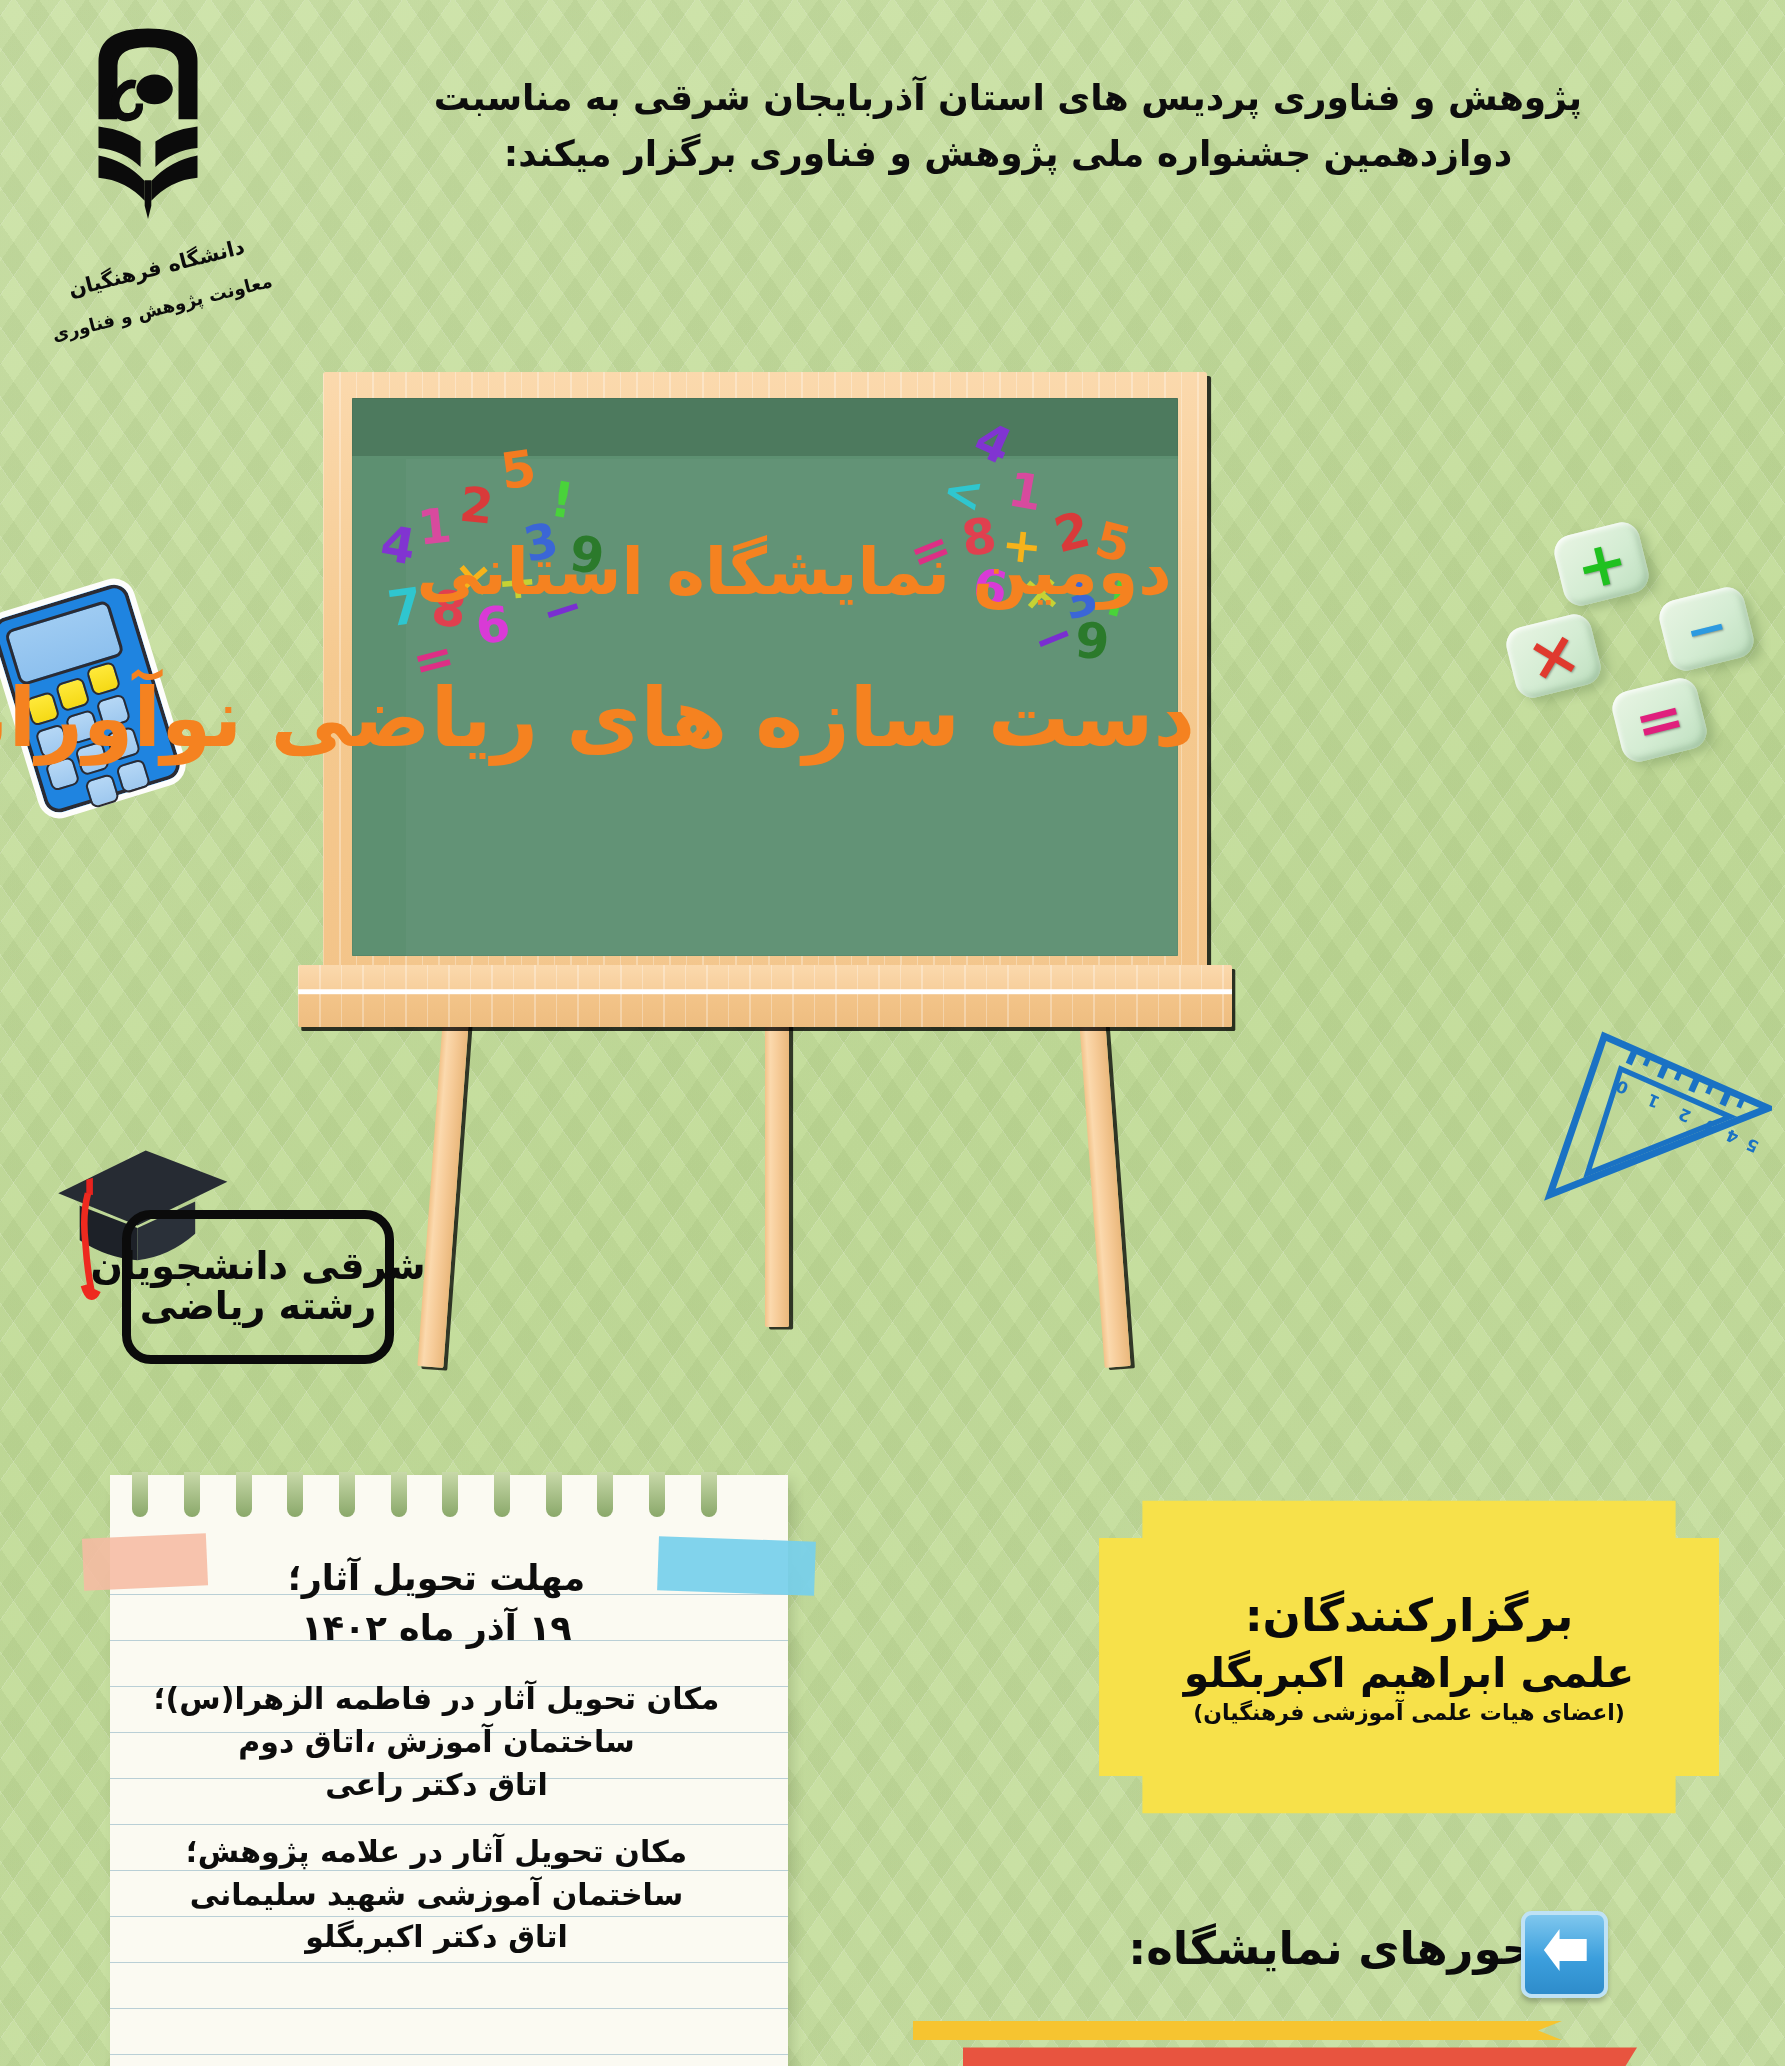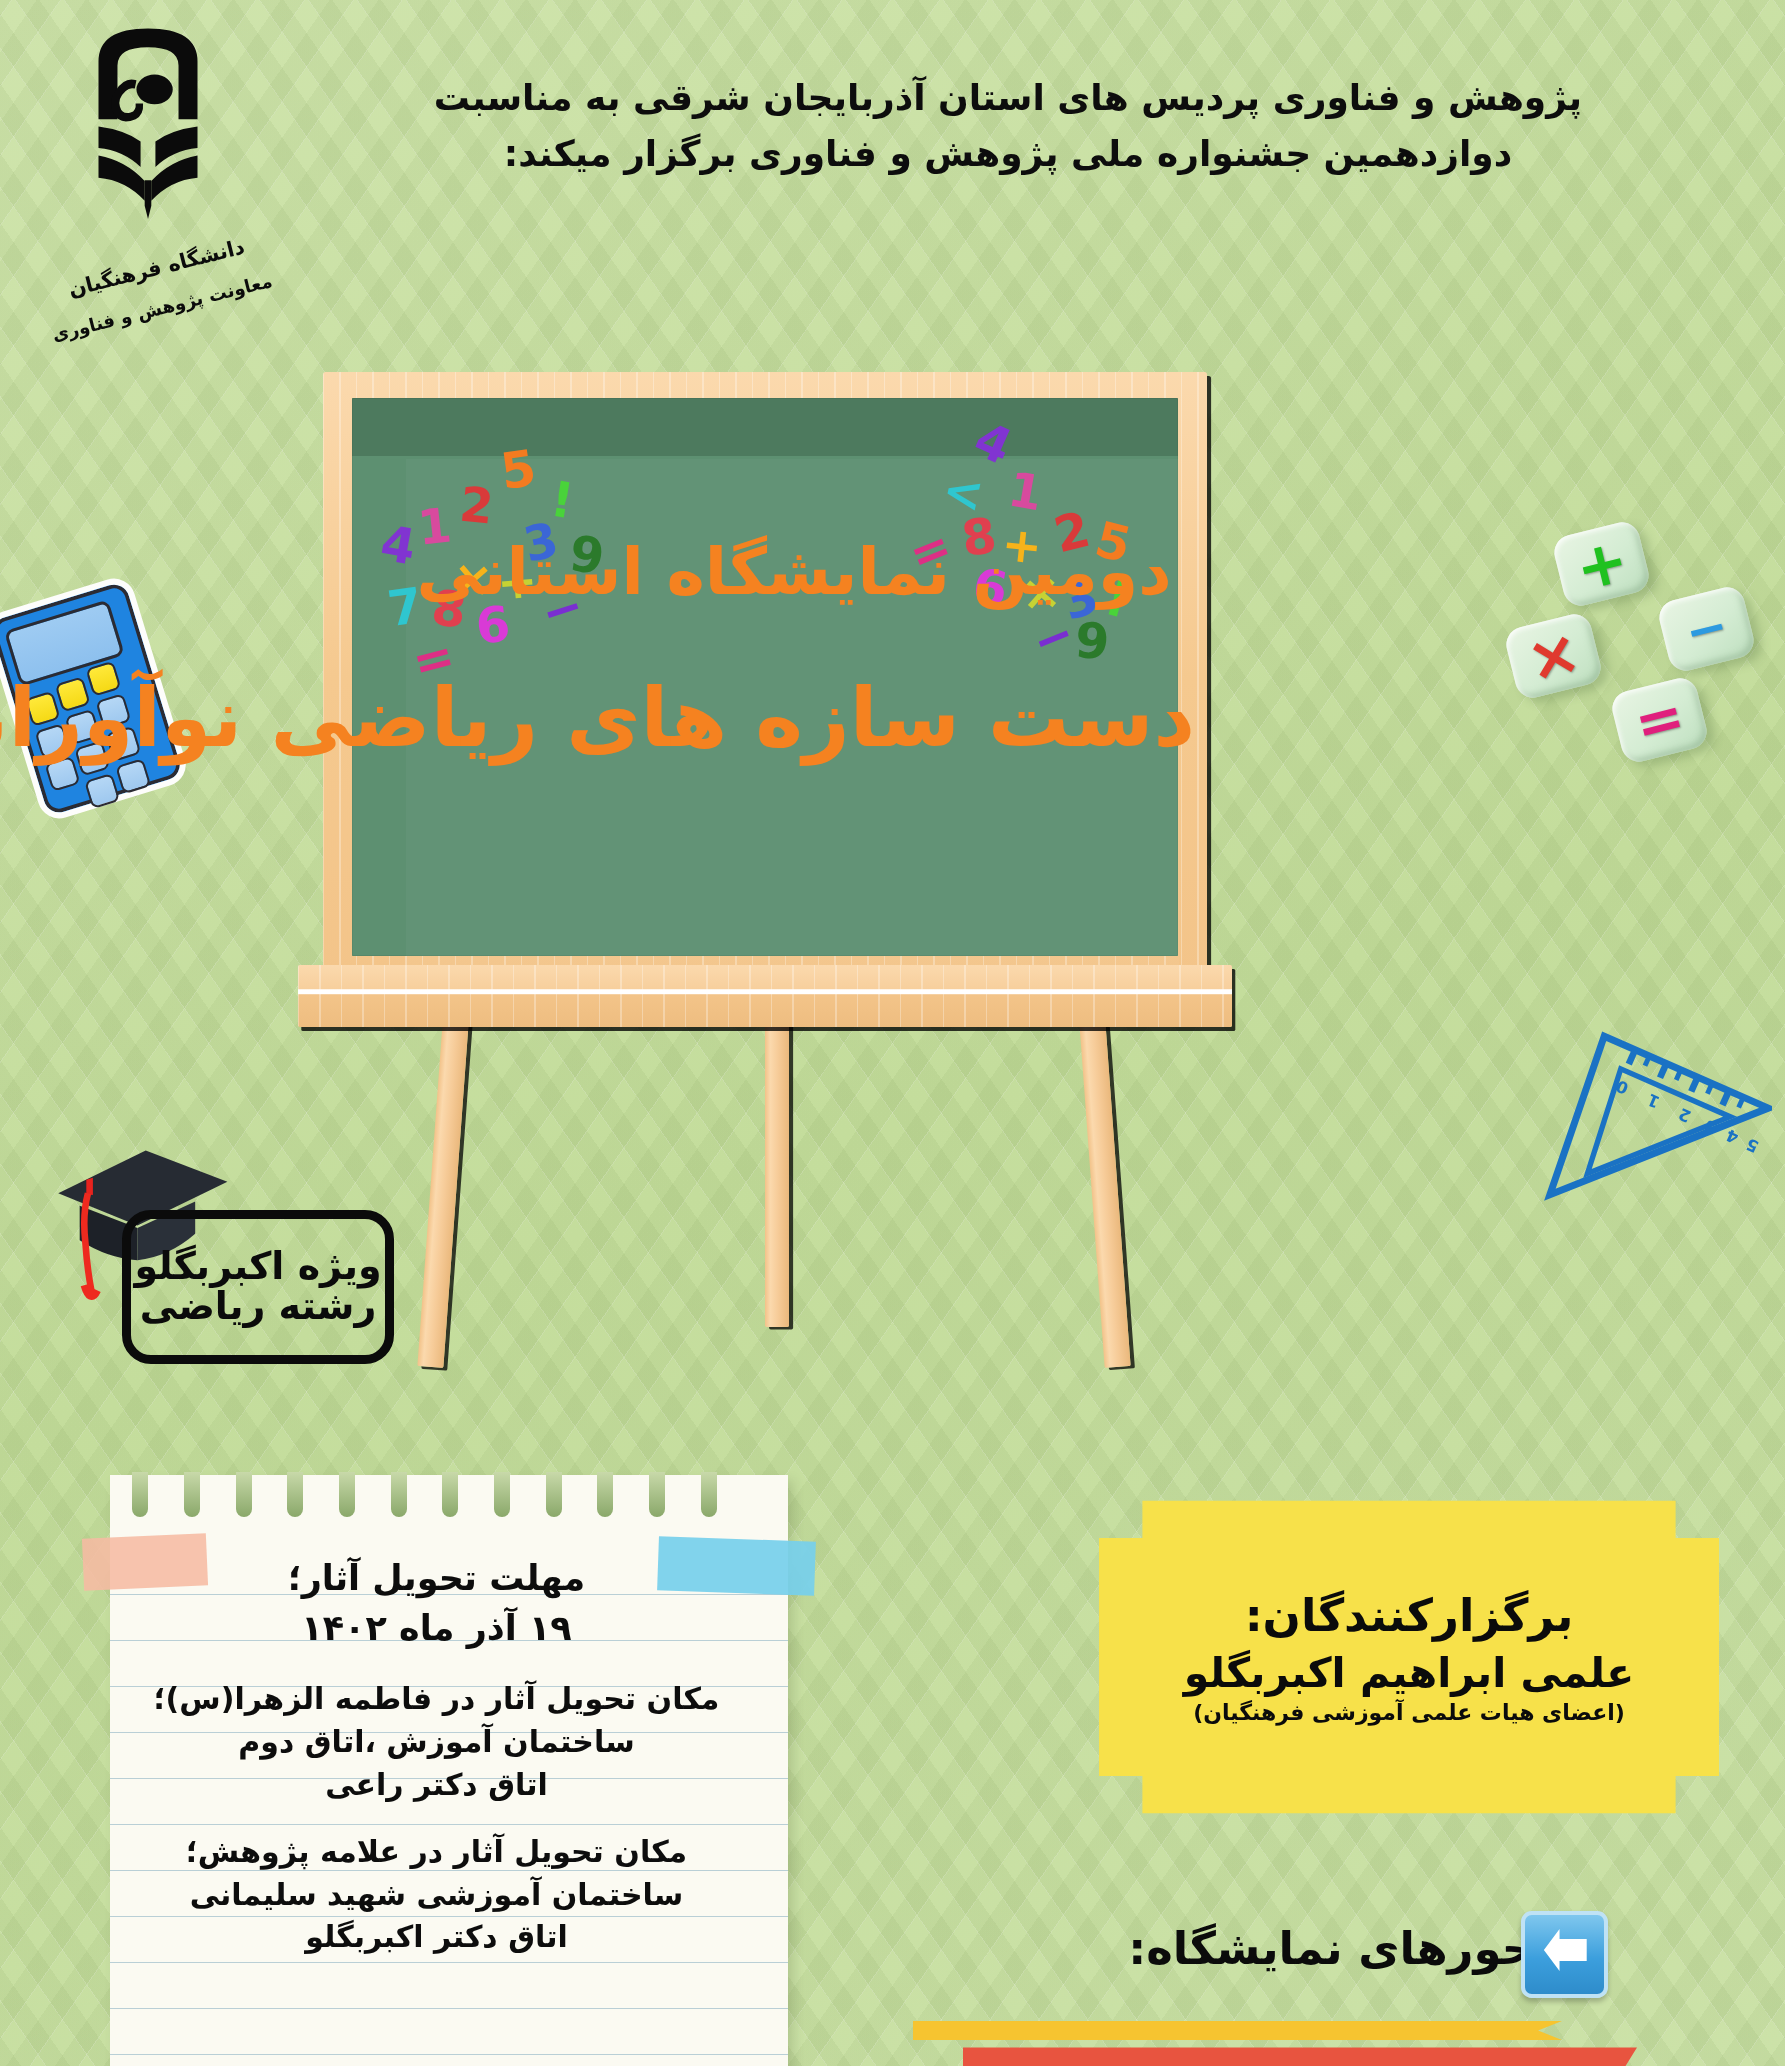--- a/index.html
+++ b/index.html
@@ -301,21 +301,21 @@
     <svg style="position:absolute;left:0;top:0" width="198" height="174" viewBox="0 0 480 420">
       <path d="M20 138 L232 34 L430 110 L212 216 Z" fill="#262b33"></path>
       <path d="M72 168 L212 222 L212 300 Q140 296 72 252 Z" fill="#1d2128"></path>
       <path d="M212 222 L352 158 L352 236 Q288 292 212 300 Z" fill="#2a3039"></path>
       <path d="M88 105 L104 100 L104 142 L88 140 Z" fill="#e8231e"></path>
       <path d="M92 138 Q78 190 86 260 Q90 320 100 372" stroke="#ee2a1f" stroke-width="16" fill="none"></path>
       <path d="M86 360 Q98 402 112 372" stroke="#ee2a1f" stroke-width="24" fill="none"></path>
     </svg>
     <div class="cap-box">
       <div class="cap-txt">
-        <span>ویژه اکبربگلو</span>
+        <span>شرقی دانشجویان</span>
         <span>رشته ریاضی</span>
       </div>
     </div>
   </div>
 
   <div class="notepad">
     <div id="spirals">
         <div class="np-spiral" style="left: 22px;"></div>
         <div class="np-spiral" style="left: 74px;"></div>
         <div class="np-spiral" style="left: 126px;"></div>

